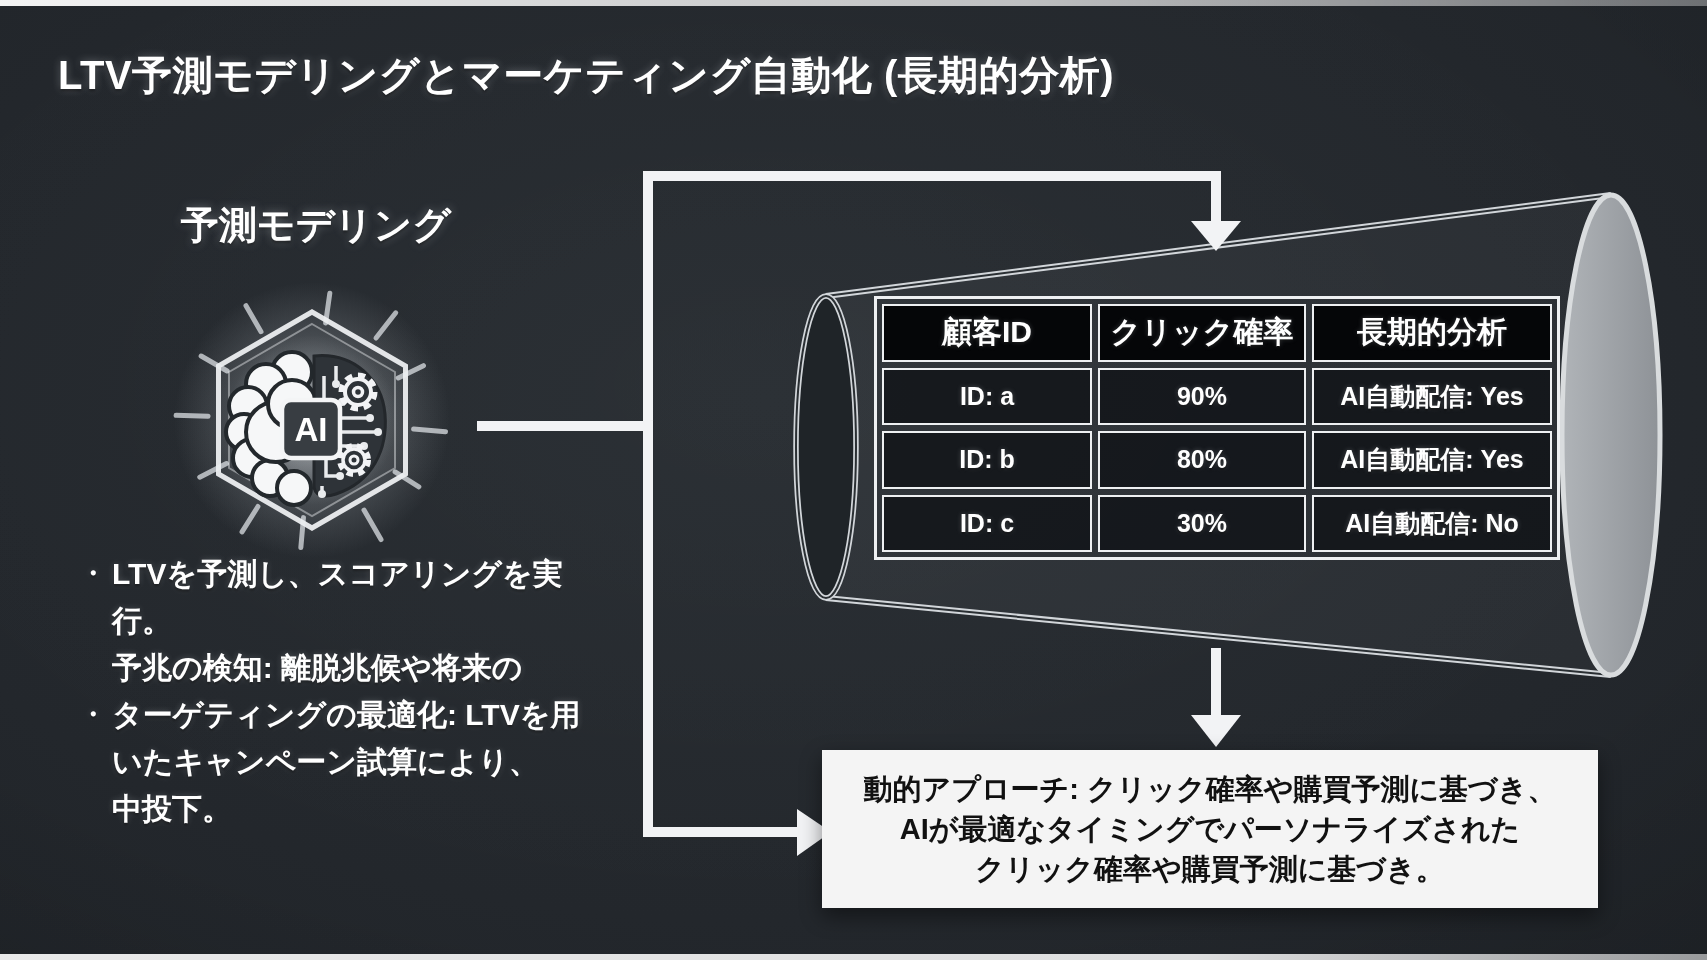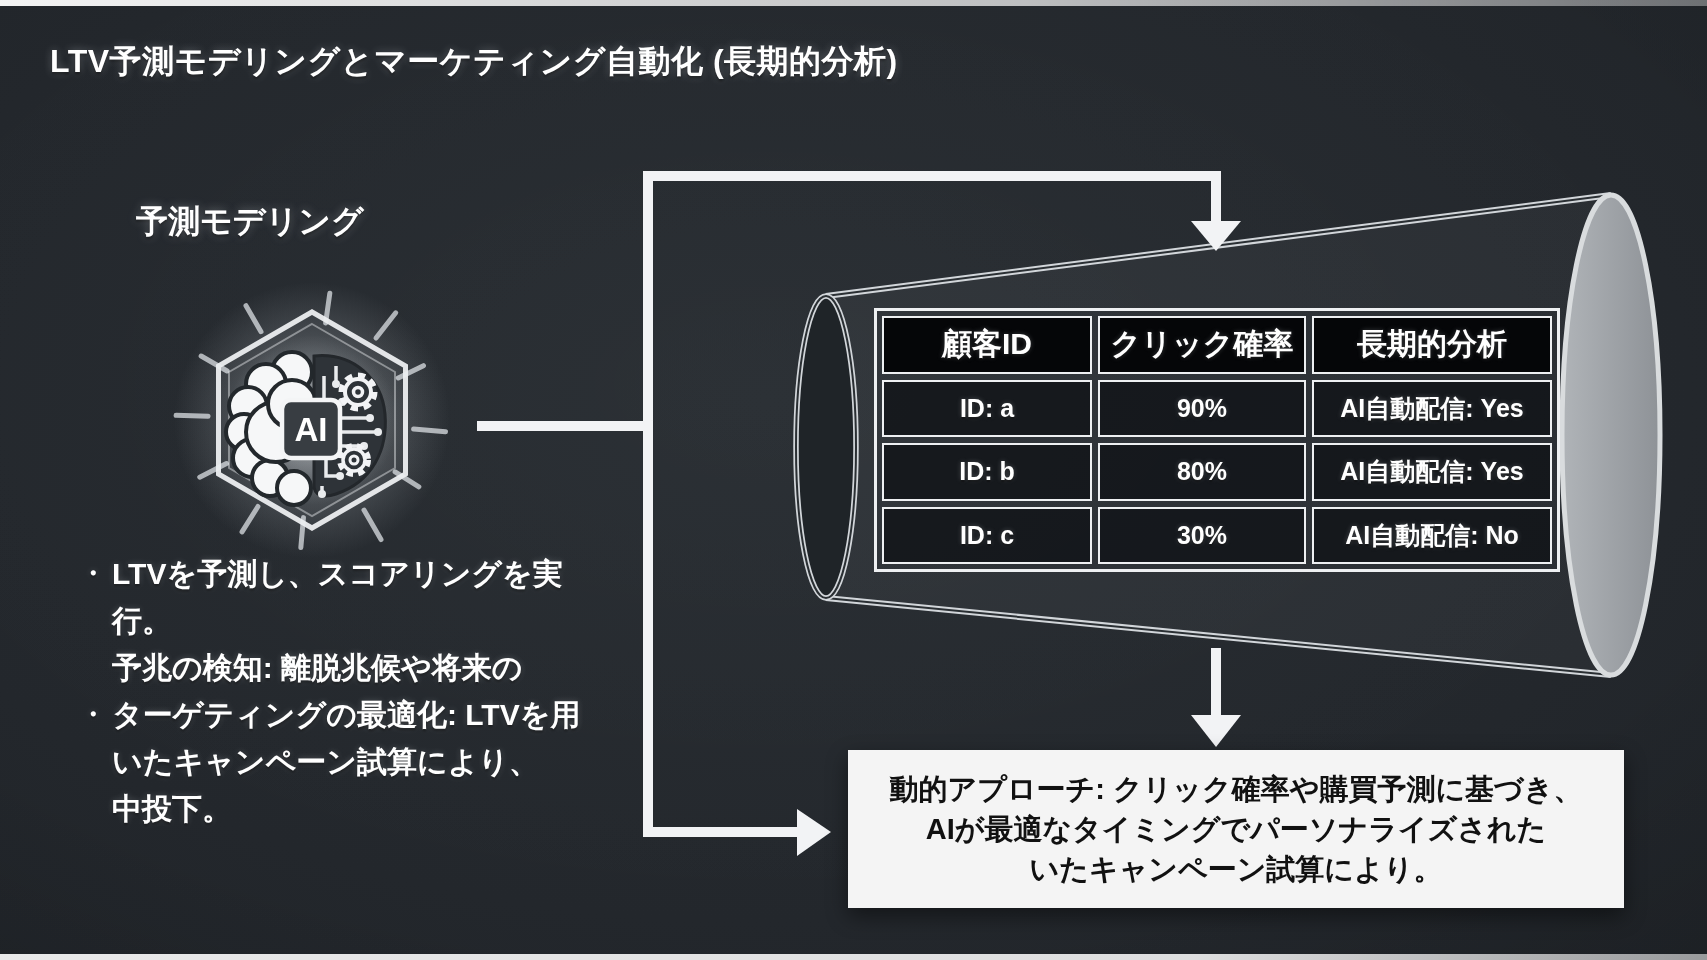--- a/index.html
+++ b/index.html
@@ -13,66 +13,65 @@
   }
   #stage::after{
     content:"";position:absolute;inset:0;pointer-events:none;
     background:radial-gradient(130% 130% at 45% 40%, rgba(255,255,255,0.02) 0%, rgba(0,0,0,0) 45%, rgba(0,0,0,0.30) 100%);
   }
   .edge-strip{position:absolute;left:0;width:100%;height:6px;z-index:30;}
   .edge-strip.top{top:0;background:linear-gradient(to right, rgba(255,255,255,0.95), rgba(255,255,255,0.70) 60%, rgba(255,255,255,0.35));}
   .edge-strip.bottom{bottom:0;background:linear-gradient(to right, rgba(255,255,255,0.90), rgba(255,255,255,0.85) 70%, rgba(255,255,255,0.55));}
 
   .page-title{
-    position:absolute;left:46px;top:36px;margin:4px;
-    font-size:32px;font-weight:bold;letter-spacing:0.5px;
+    position:absolute;left:46px;top:36px;margin:12px;
+    font-size:40px;font-weight:bold;letter-spacing:0.5px;
     text-shadow:0 0 8px rgba(235,240,245,0.30), 0 2px 3px rgba(0,0,0,0.6);
     z-index:10;
   }
   .left-heading{
     position:absolute;left:136px;top:200px;width:360px;
-    font-size:32px;font-weight:bold;
+    text-align:center;font-size:38px;font-weight:bold;
     text-shadow:0 0 10px rgba(235,240,245,0.35), 0 2px 3px rgba(0,0,0,0.6);
     z-index:10;
   }
 
   #diagram-svg{position:absolute;left:0;top:0;z-index:4;}
   #ai-icon-svg{position:absolute;left:172px;top:280px;z-index:6;}
 
   .bullets{
     position:absolute;left:72px;top:550px;width:520px;z-index:10;
     font-size:30px;font-weight:bold;line-height:47px;
     text-shadow:0 0 6px rgba(235,240,245,0.22), 0 2px 3px rgba(0,0,0,0.6);
   }
   .bullet-item{position:relative;padding-left:40px;}
   .bullet-marker{position:absolute;left:8px;top:0;font-size:26px;}
 
   .funnel-table{
-    position:absolute;left:874px;top:308px;width:686px;height:264px;z-index:12;
+    position:absolute;left:874px;top:296px;width:686px;height:264px;z-index:12;
     box-sizing:border-box;border:3px solid #eef0f2;padding:5px;
     display:grid;grid-template-columns:210fr 208fr 240fr;grid-template-rows:repeat(4,1fr);gap:6px;
     background:transparent;
   }
   .tcell{
     box-sizing:border-box;border:2px solid #eef0f2;
     display:flex;align-items:center;justify-content:center;
     font-size:25px;font-weight:bold;color:#fff;
     background:rgba(13,16,20,0.75);
     text-shadow:0 0 5px rgba(235,240,245,0.25), 0 2px 2px rgba(0,0,0,0.65);
     white-space:nowrap;
   }
   .tcell.th{background:#050608;font-size:30px;}
 
   .callout{
     position:absolute;left:822px;top:750px;width:776px;height:158px;z-index:12;
     background:#f4f4f4;color:#111;
     display:flex;flex-direction:column;align-items:center;justify-content:center;
     font-size:29px;font-weight:bold;line-height:40px;text-align:center;
     box-shadow:0 8px 20px rgba(0,0,0,0.45);
-    margin-left:26px;
   }
 </style>
 </head>
 <body>
 
 <div id="stage">
 
   <div class="edge-strip top"></div>
   <div class="edge-strip bottom"></div>
 
@@ -224,16 +223,16 @@
     <div class="tcell">AI自動配信: Yes</div>
 
     <div class="tcell">ID: c</div>
     <div class="tcell">30%</div>
     <div class="tcell">AI自動配信: No</div>
   </div>
 
   <div class="callout">
     <div>動的アプローチ: クリック確率や購買予測に基づき、</div>
     <div>AIが最適なタイミングでパーソナライズされた</div>
-    <div>いたキャンペーン試算により。</div>
+    <div>クリック確率や購買予測に基づき。</div>
   </div>
 
 </div>
 
 </body></html>

